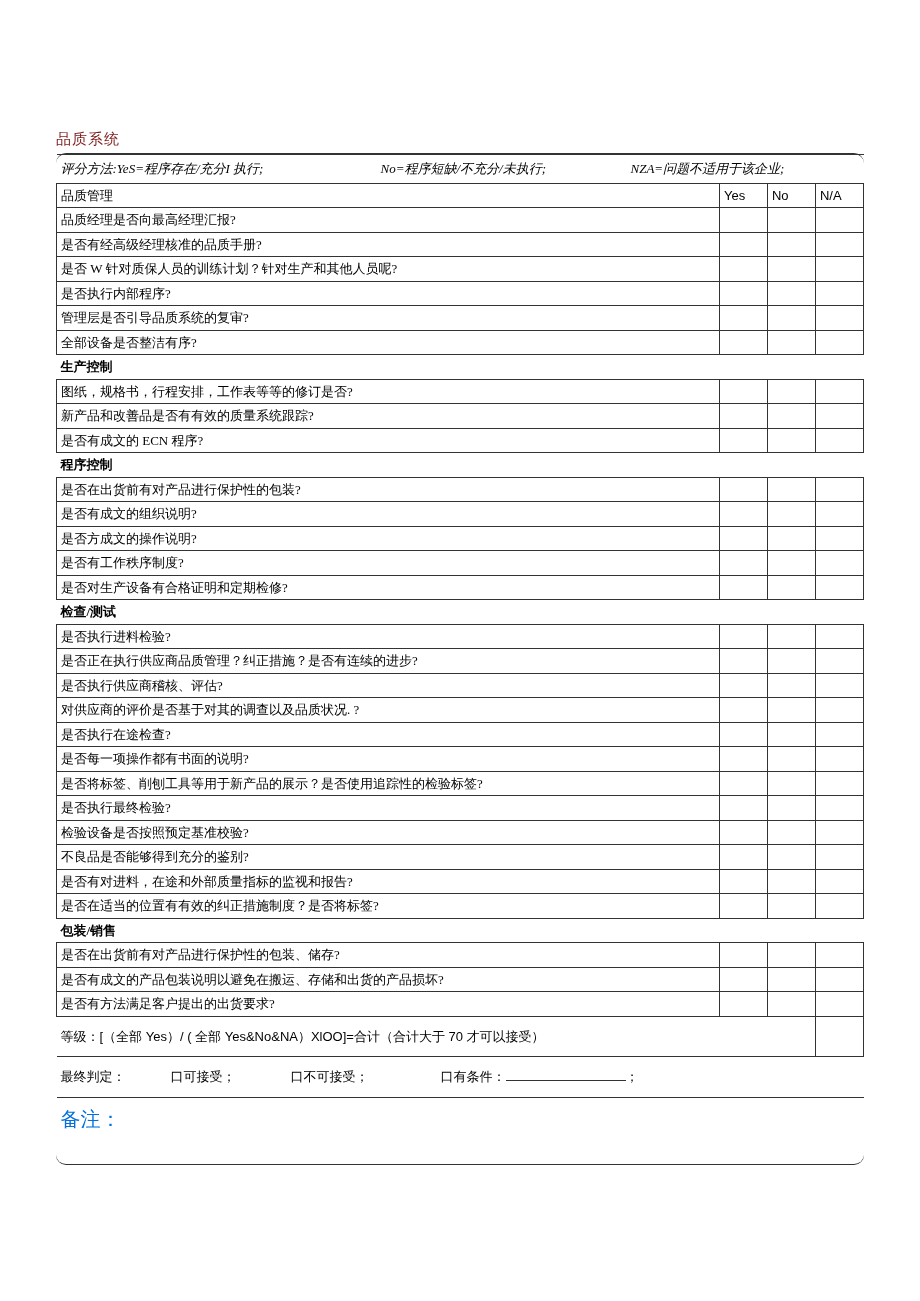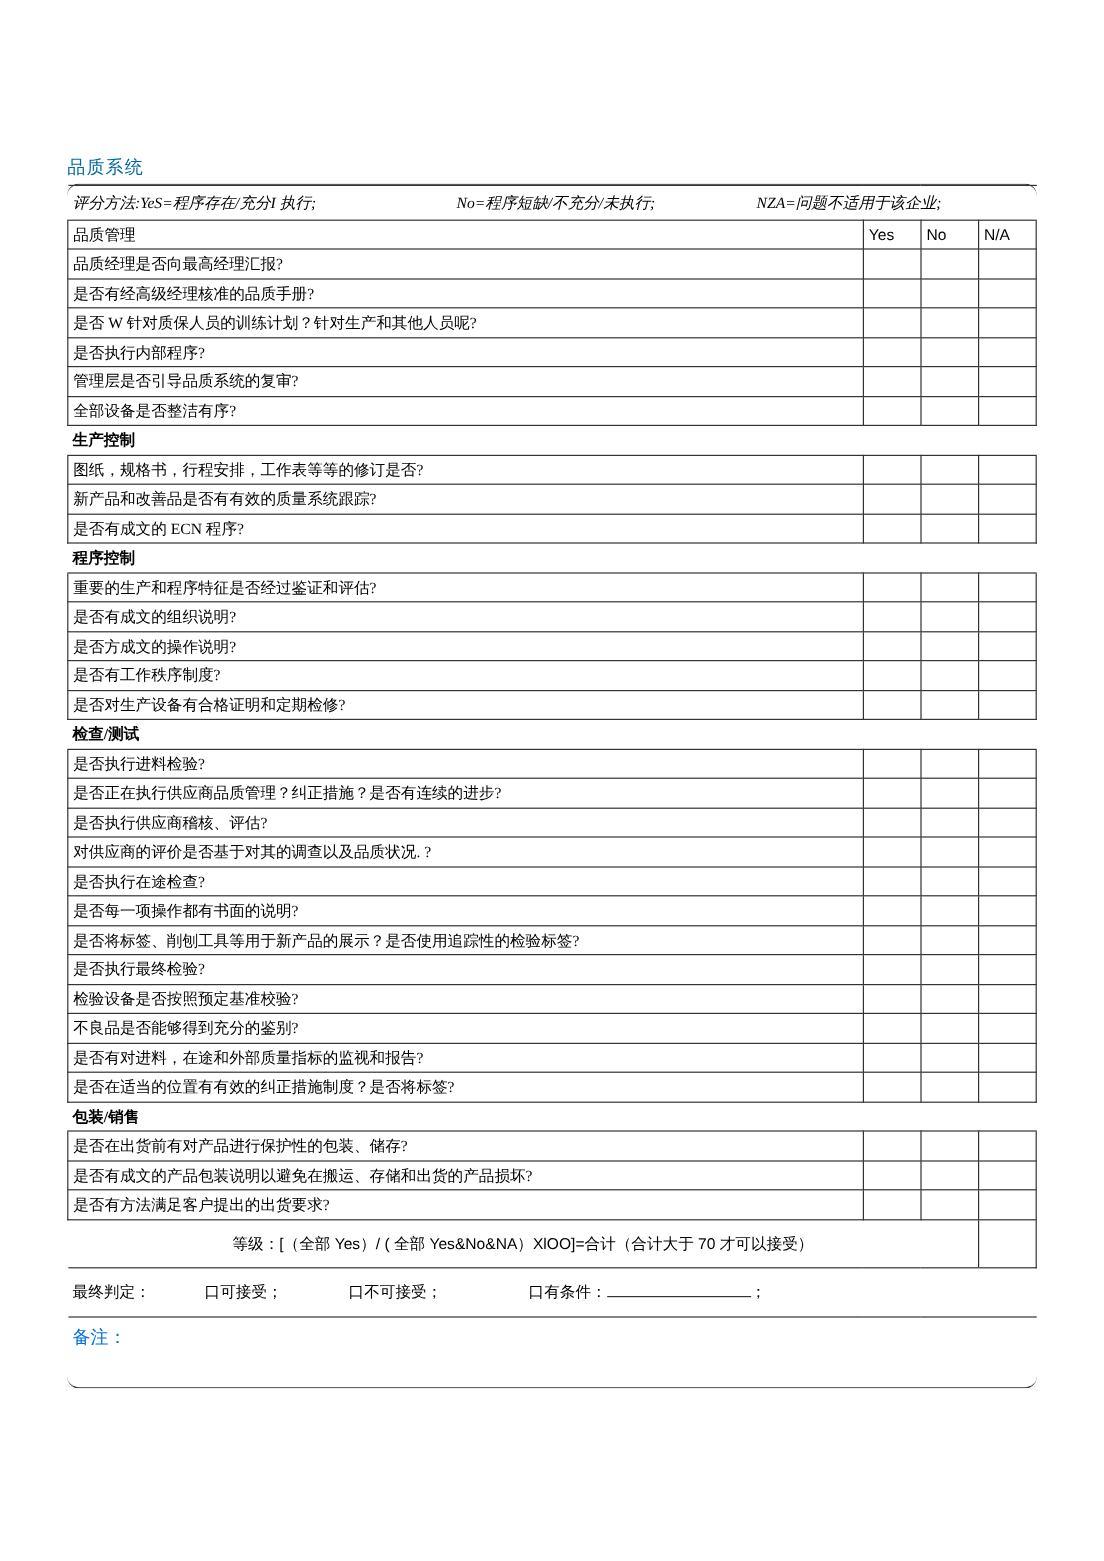--- a/index.html
+++ b/index.html
@@ -9,21 +9,21 @@
     font-family: "SimSun", "宋体", serif;
     font-size: 13px;
     color: #000;
   }
   .page {
     width: 920px;
     margin: 0 auto;
     padding: 130px 56px 60px 56px;
   }
   .main-title {
-    color: #0369a1;
+    color: #7f1d1d;
     font-size: 15px;
     margin-bottom: 4px;
     letter-spacing: 1px;
   }
   table.audit {
     width: 100%;
     border-collapse: collapse;
     table-layout: fixed;
   }
   table.audit td {
@@ -61,21 +61,20 @@
   }
   table.audit tr.question td.q { }
   table.audit tr.question td.ans { }
   table.audit tr.header td.ans { font-family: Arial, sans-serif; }
   table.audit tr.header td.q { }
   table.audit tr.grade td {
     border-left: none;
     border-right: none;
     padding: 10px 4px;
     font-family: Arial, "SimSun", sans-serif;
-    text-align: center;
   }
   table.audit tr.grade td + td {
     border: 1px solid #333;
   }
   table.audit tr.judge td {
     border-left: none;
     border-right: none;
     border-top: 1px solid #333;
     border-bottom: 1px solid #333;
     padding: 10px 4px;
@@ -98,21 +97,21 @@
     vertical-align: baseline;
   }
   table.audit tr.remark td {
     border-left: none;
     border-right: none;
     border-top: 1px solid #333;
     border-bottom: none;
     color: #0070e0;
     padding: 6px 4px 30px 4px;
     vertical-align: top;
-    font-size: 15px;
+    font-size: 20px;
   }
   .outer-border {
     border-top: 1px solid #333;
     border-bottom: 1px solid #333;
     border-radius: 10px;
   }
 </style>
 </head>
 <body>
 
@@ -196,21 +195,21 @@
           <tr class="question">
             <td class="q">是否有成文的 ECN 程序?</td>
             <td class="ans"></td>
             <td class="ans"></td>
             <td class="ans"></td>
           </tr>
           <tr class="section-head">
             <td colspan="4">程序控制</td>
           </tr>
           <tr class="question">
-            <td class="q">重要的生产和程序特征是否经过鉴证和评估?</td>
+            <td class="q">是否在出货前有对产品进行保护性的包装?</td>
             <td class="ans"></td>
             <td class="ans"></td>
             <td class="ans"></td>
           </tr>
           <tr class="question">
             <td class="q">是否有成文的组织说明?</td>
             <td class="ans"></td>
             <td class="ans"></td>
             <td class="ans"></td>
           </tr>

